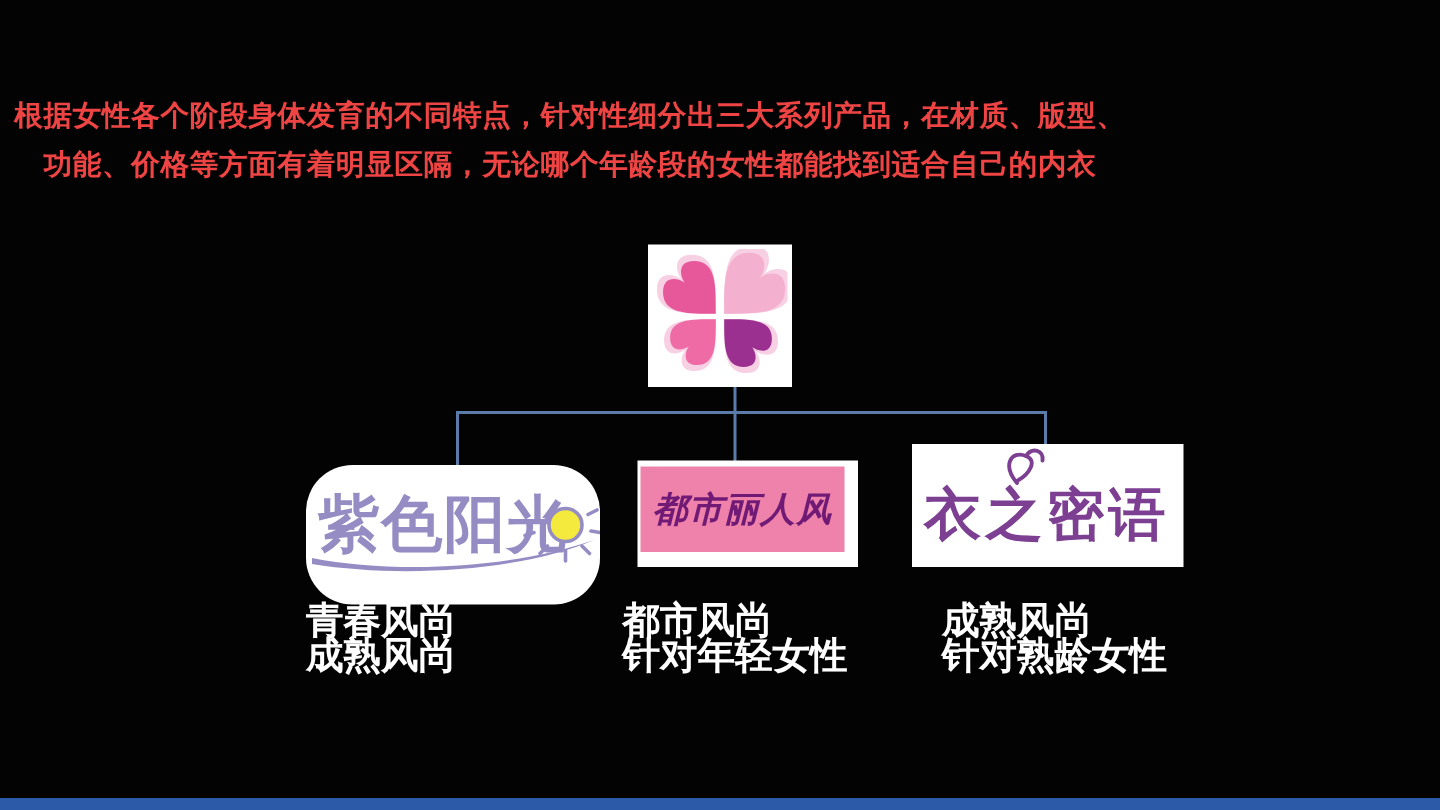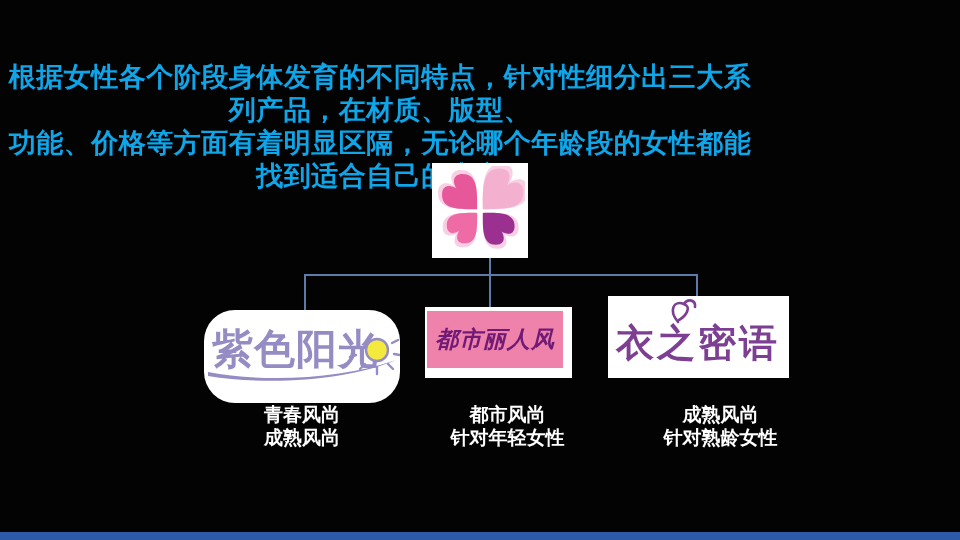--- a/index.html
+++ b/index.html
@@ -2,39 +2,39 @@
 <html><head>
 <meta charset="utf-8">
 <style>
   html,body{margin:0;padding:0;background:#000;}
   .slide{
     position:relative;width:960px;height:540px;background:#030303;overflow:hidden;
     font-family:"Liberation Sans","DejaVu Sans",sans-serif;
   }
   .heading{
     position:absolute;top:61px;left:0;width:760px;text-align:center;
-    color:#0ea5e9;font-weight:700;font-size:27px;line-height:33px;letter-spacing:0.5px;
+    color:#ef4444;font-weight:700;font-size:19px;line-height:33px;letter-spacing:0.5px;
   }
   .conn{position:absolute;background:#5b7cab;}
   .box{position:absolute;background:#ffffff;}
   .center-logo{left:432px;top:163px;width:96px;height:95px;display:flex;align-items:center;justify-content:center;}
   .logo1{left:204px;top:310px;width:196px;height:93px;border-radius:31px;}
   .logo2{left:425px;top:307px;width:147px;height:71px;}
   .logo2-inner{
     position:absolute;left:2px;top:4px;width:136px;height:57px;background:#ee82ab;
     display:flex;align-items:center;justify-content:center;
   }
   .logo2-text{
     color:#701a75;font-family:"Liberation Serif","DejaVu Serif",serif;
     font-style:italic;font-weight:700;font-size:23px;letter-spacing:1px;white-space:nowrap;
   }
   .logo3{left:608px;top:296px;width:181px;height:82px;text-align:right;}
   .caption{
-    position:absolute;color:#ffffff;font-weight:700;font-size:19px;line-height:23px;
-    text-align:center;white-space:nowrap;
+    position:absolute;color:#ffffff;font-weight:700;font-size:25px;line-height:23px;
+    text-align:left;white-space:nowrap;
   }
   .cap1{left:204px;top:403px;width:196px;}
   .cap2{left:415px;top:403px;width:185px;}
   .cap3{left:628px;top:403px;width:185px;}
   .bottom-bar{position:absolute;left:0;bottom:0;width:960px;height:8px;background:#2d5aa8;}
   svg{display:block;}
 </style>
 </head>
 <body>
 

